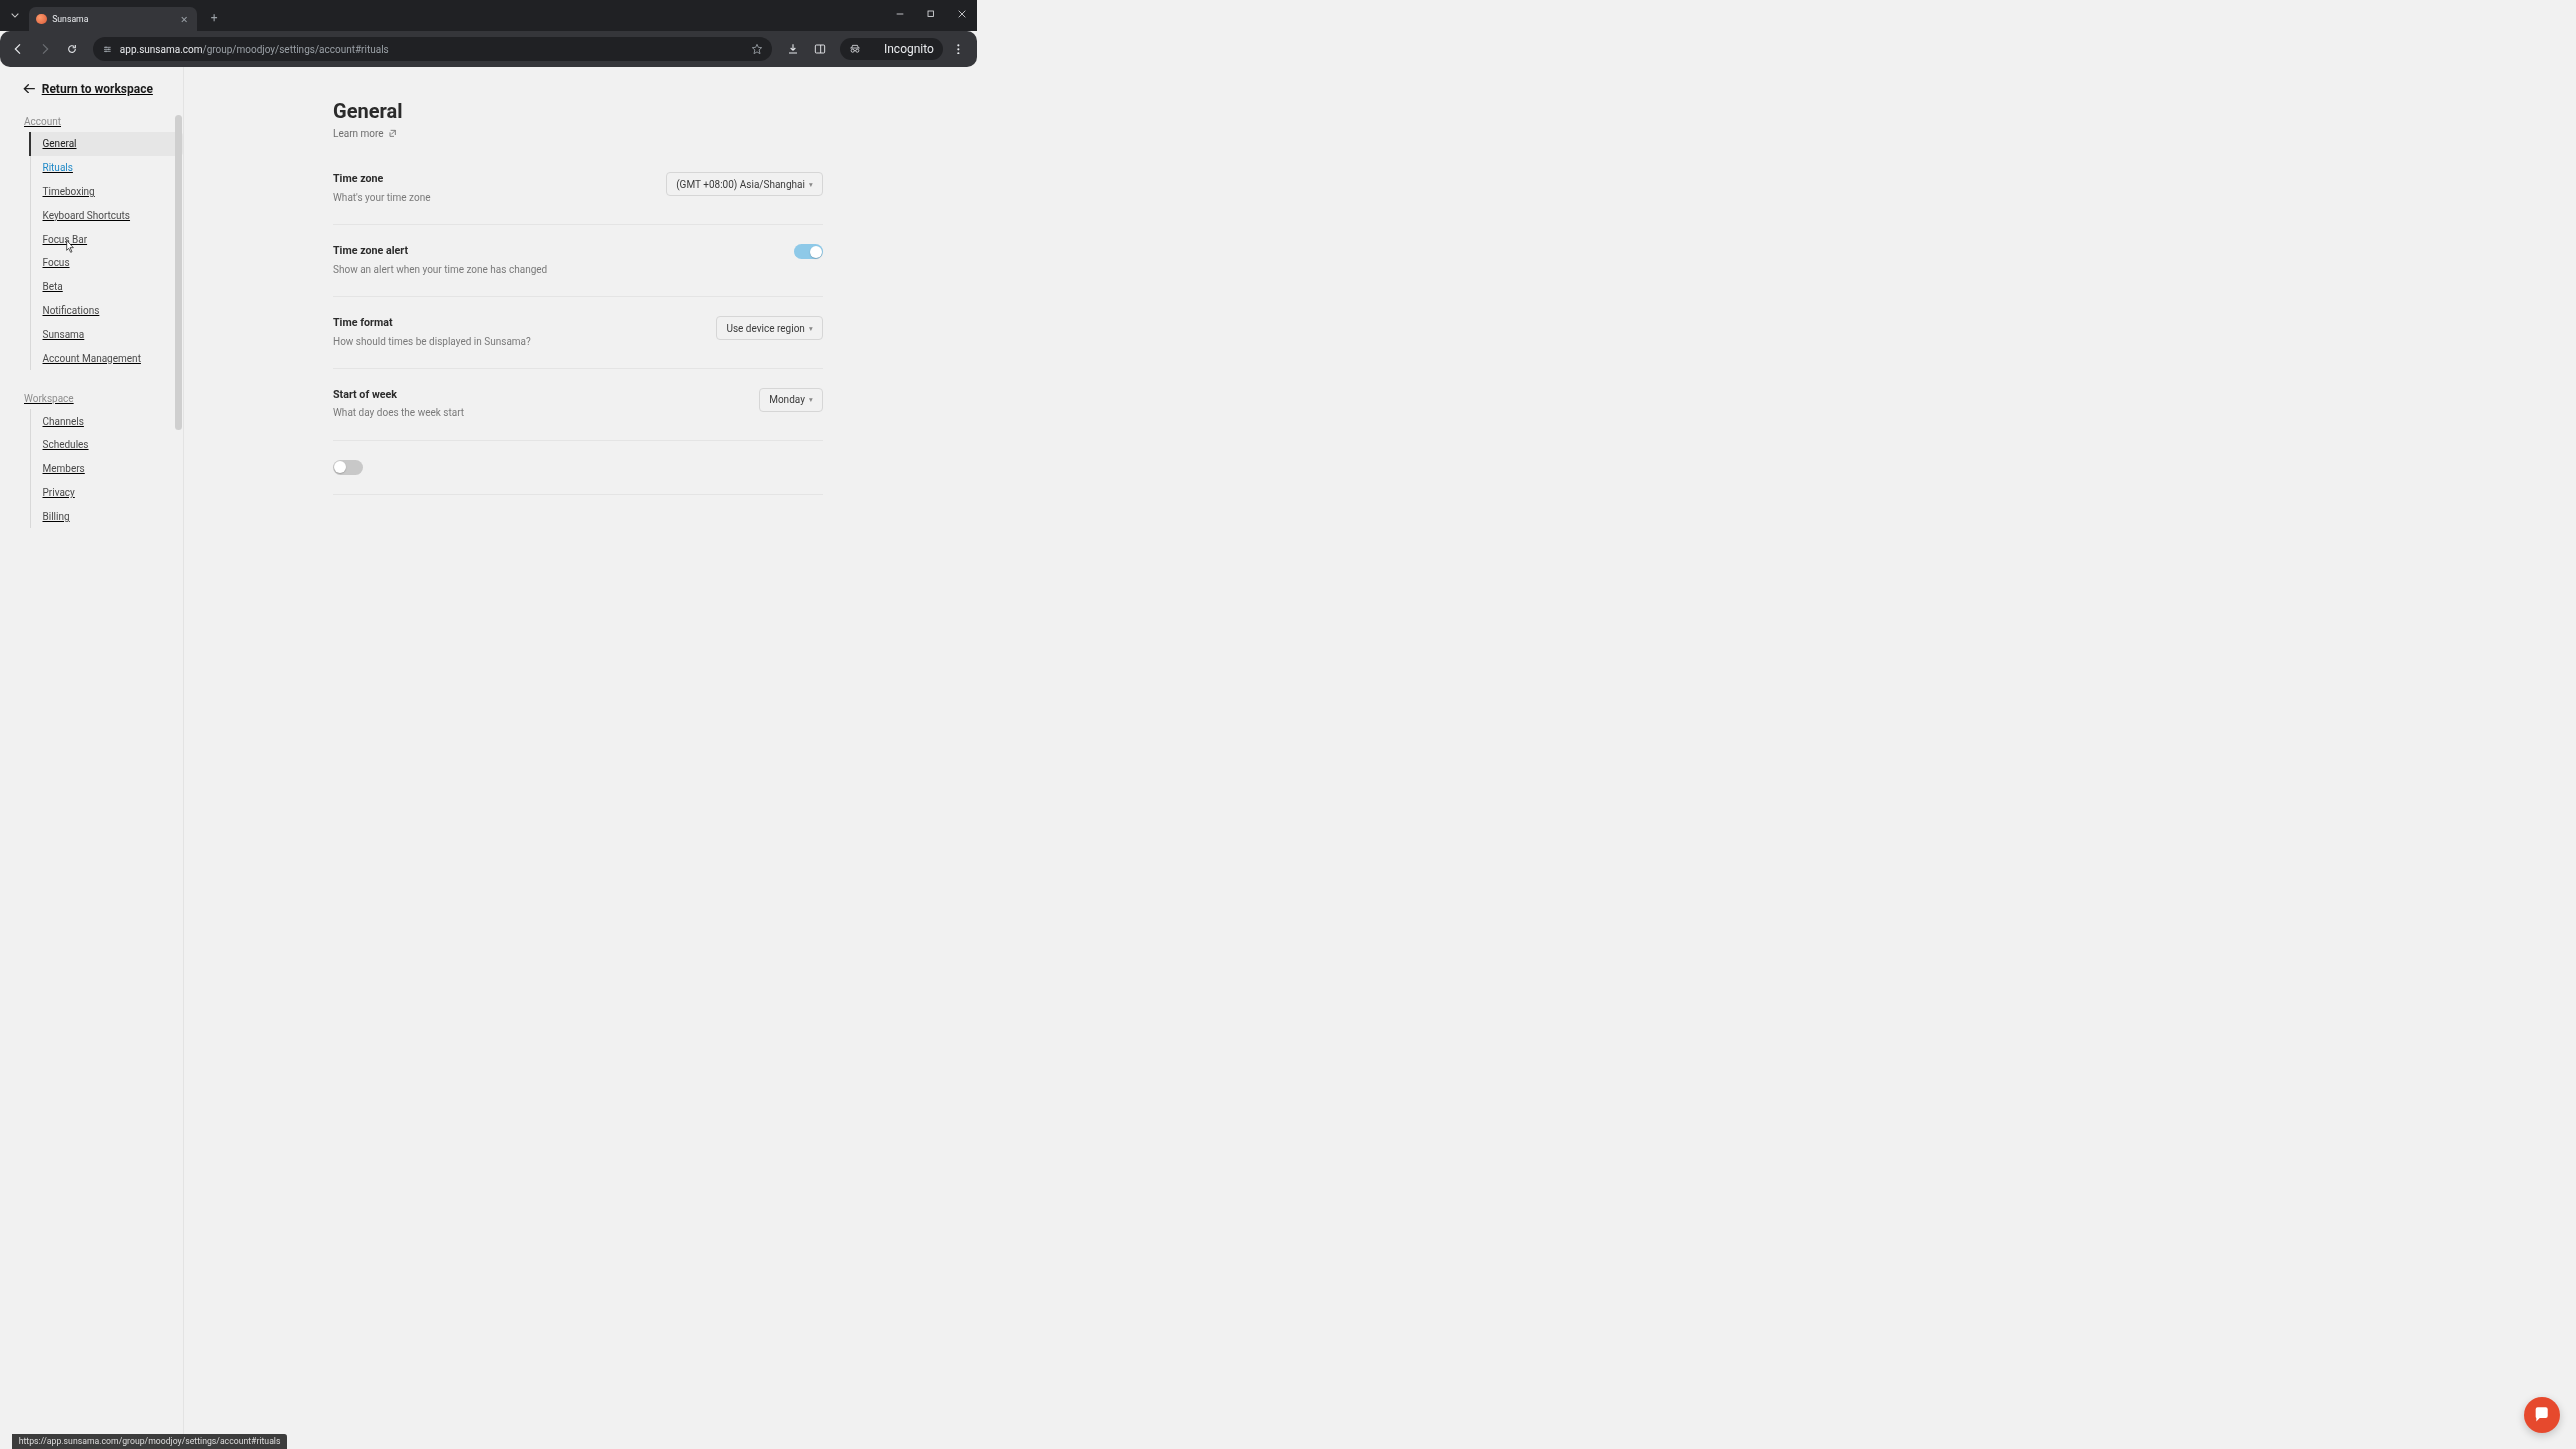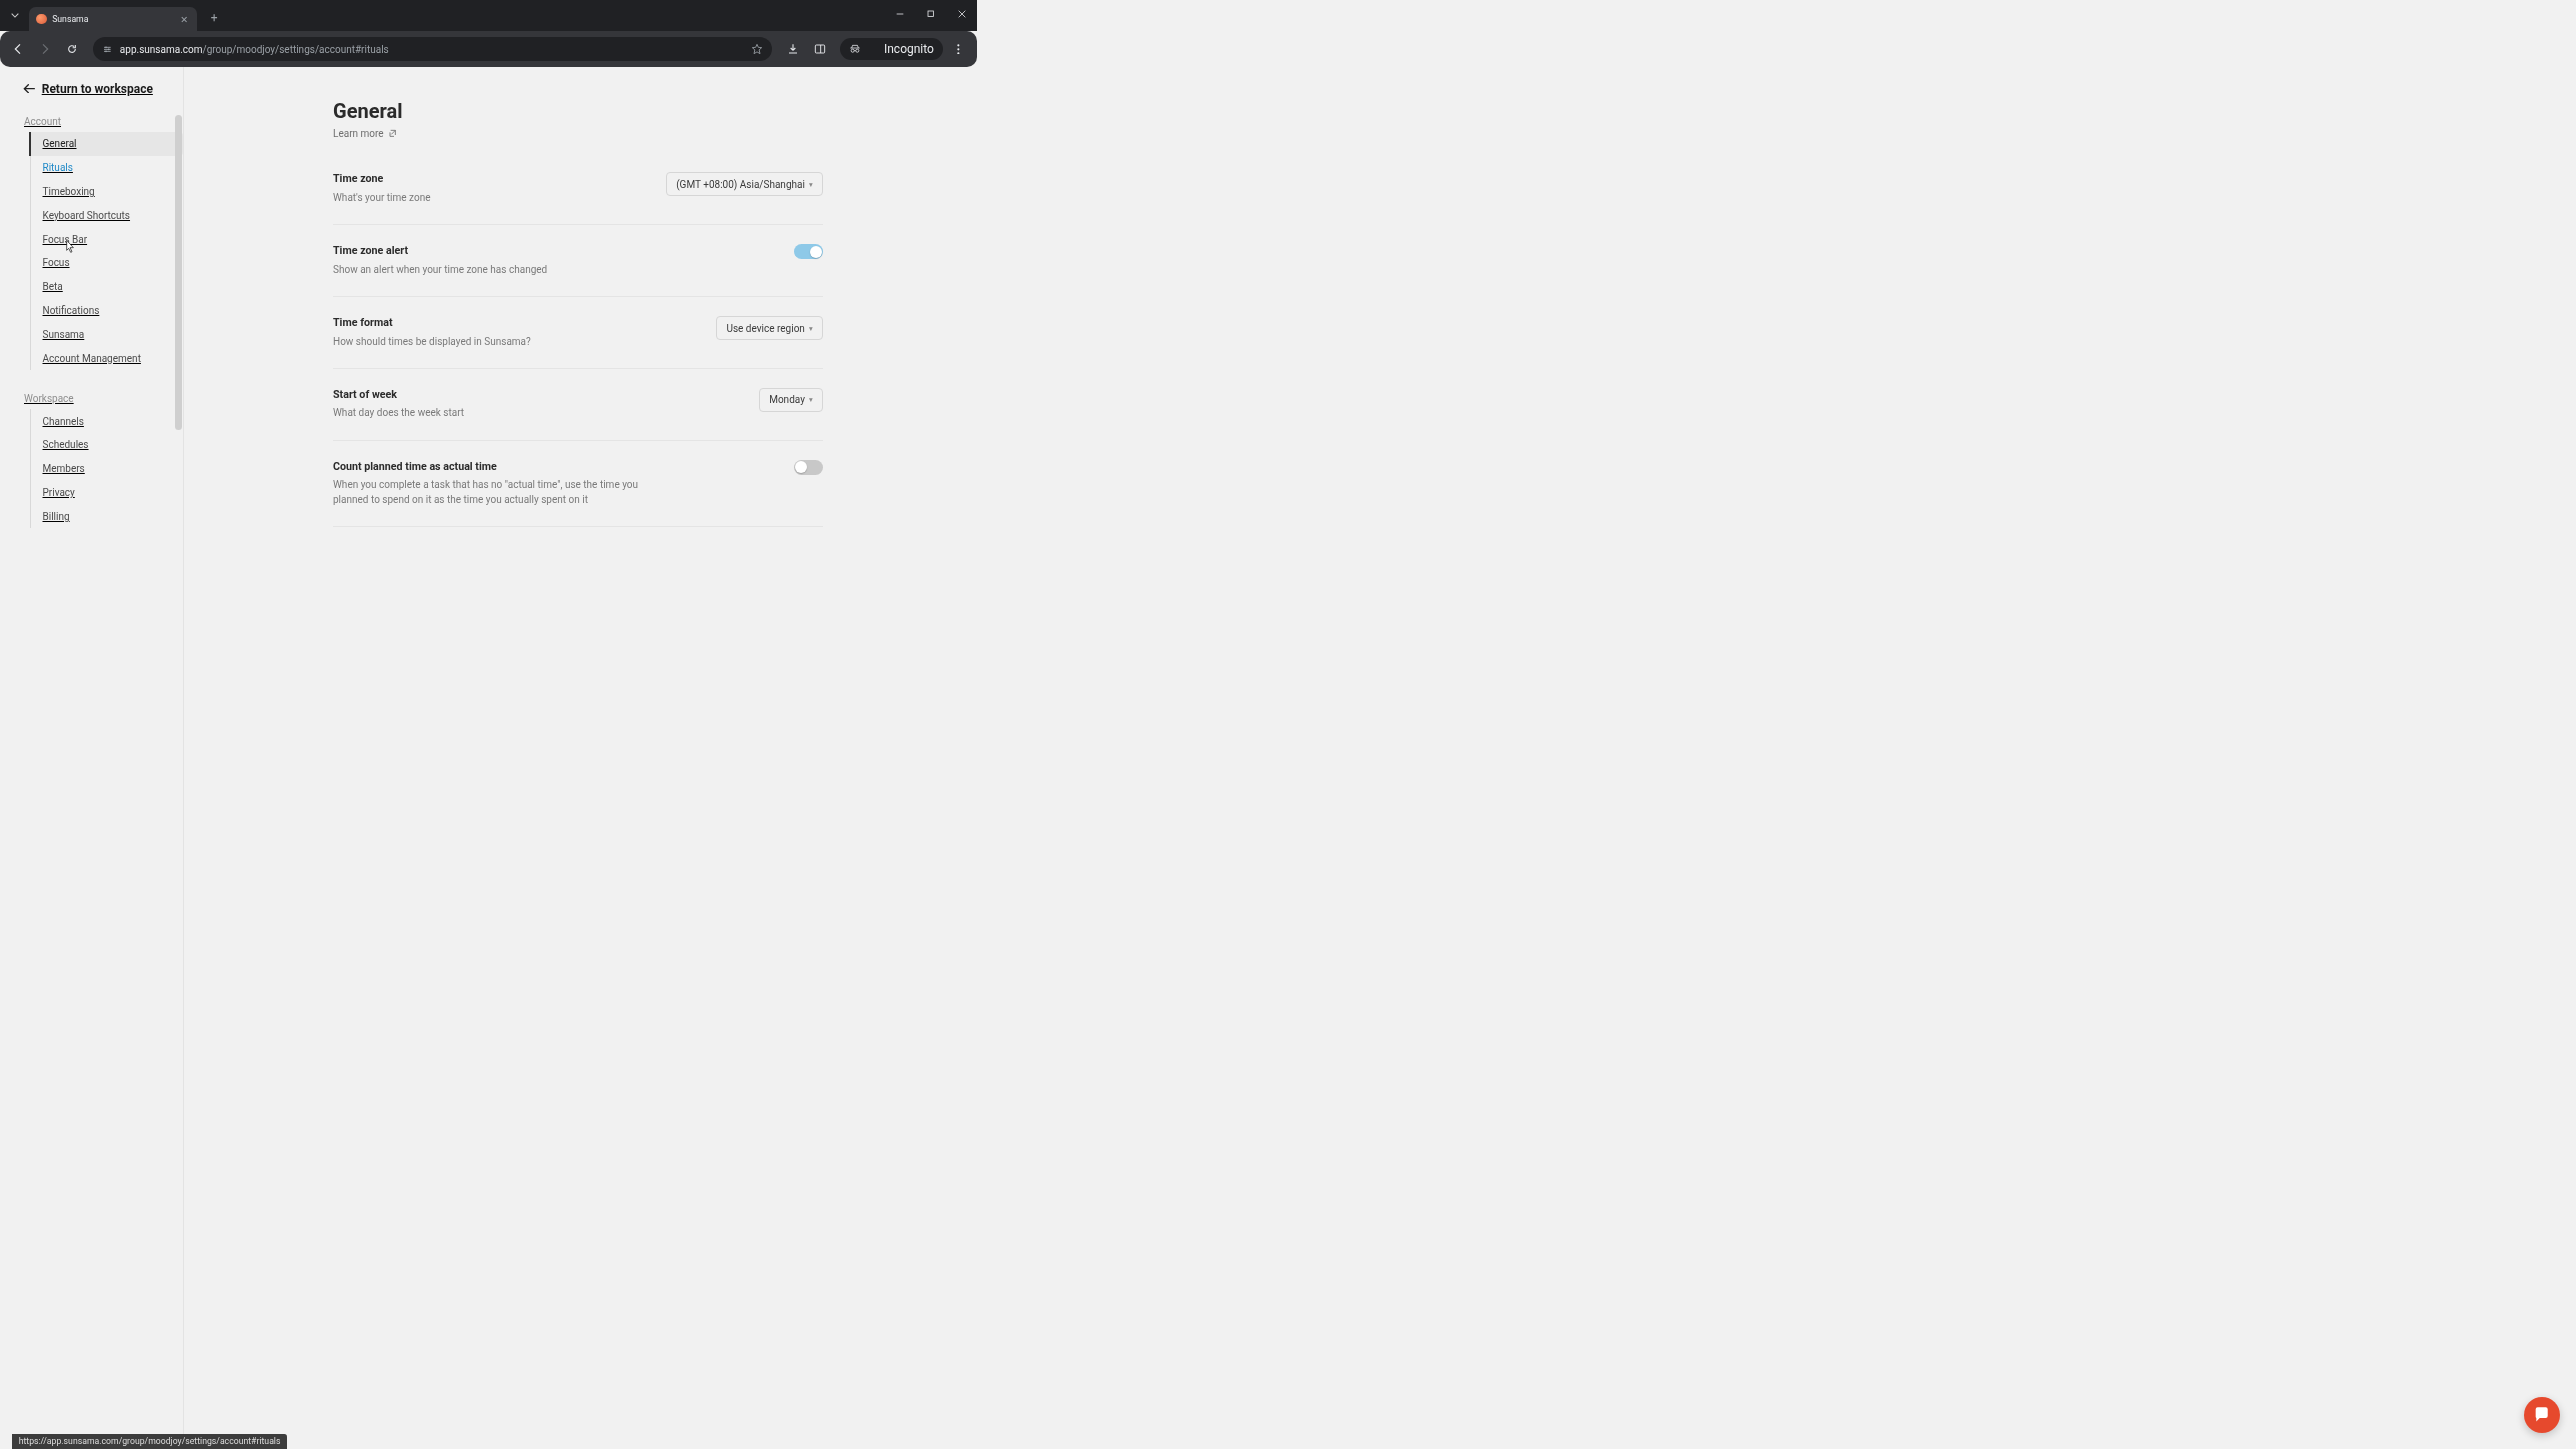--- a/index.html
+++ b/index.html
@@ -244,24 +244,20 @@
             <div class="setting-text">
               <div class="setting-title">Start of week</div>
               <div class="setting-desc">What day does the week start</div>
             </div>
             <div class="select-pill">
               <span>Monday</span>
               <span class="chev">▾</span>
             </div>
           </div>
           <div class="setting-row">
-            <div class="setting-text">
-              <div class="setting-title">Count planned time as actual time</div>
-              <div class="setting-desc">When you complete a task that has no "actual time", use the time you planned to spend on it as the time you actually spent on it</div>
-            </div>
             <div class="toggle off">
               <div class="knob"></div>
             </div>
           </div>
         </div>
     </div>
   </main>
 </div>
 
 <div class="help-bubble">

